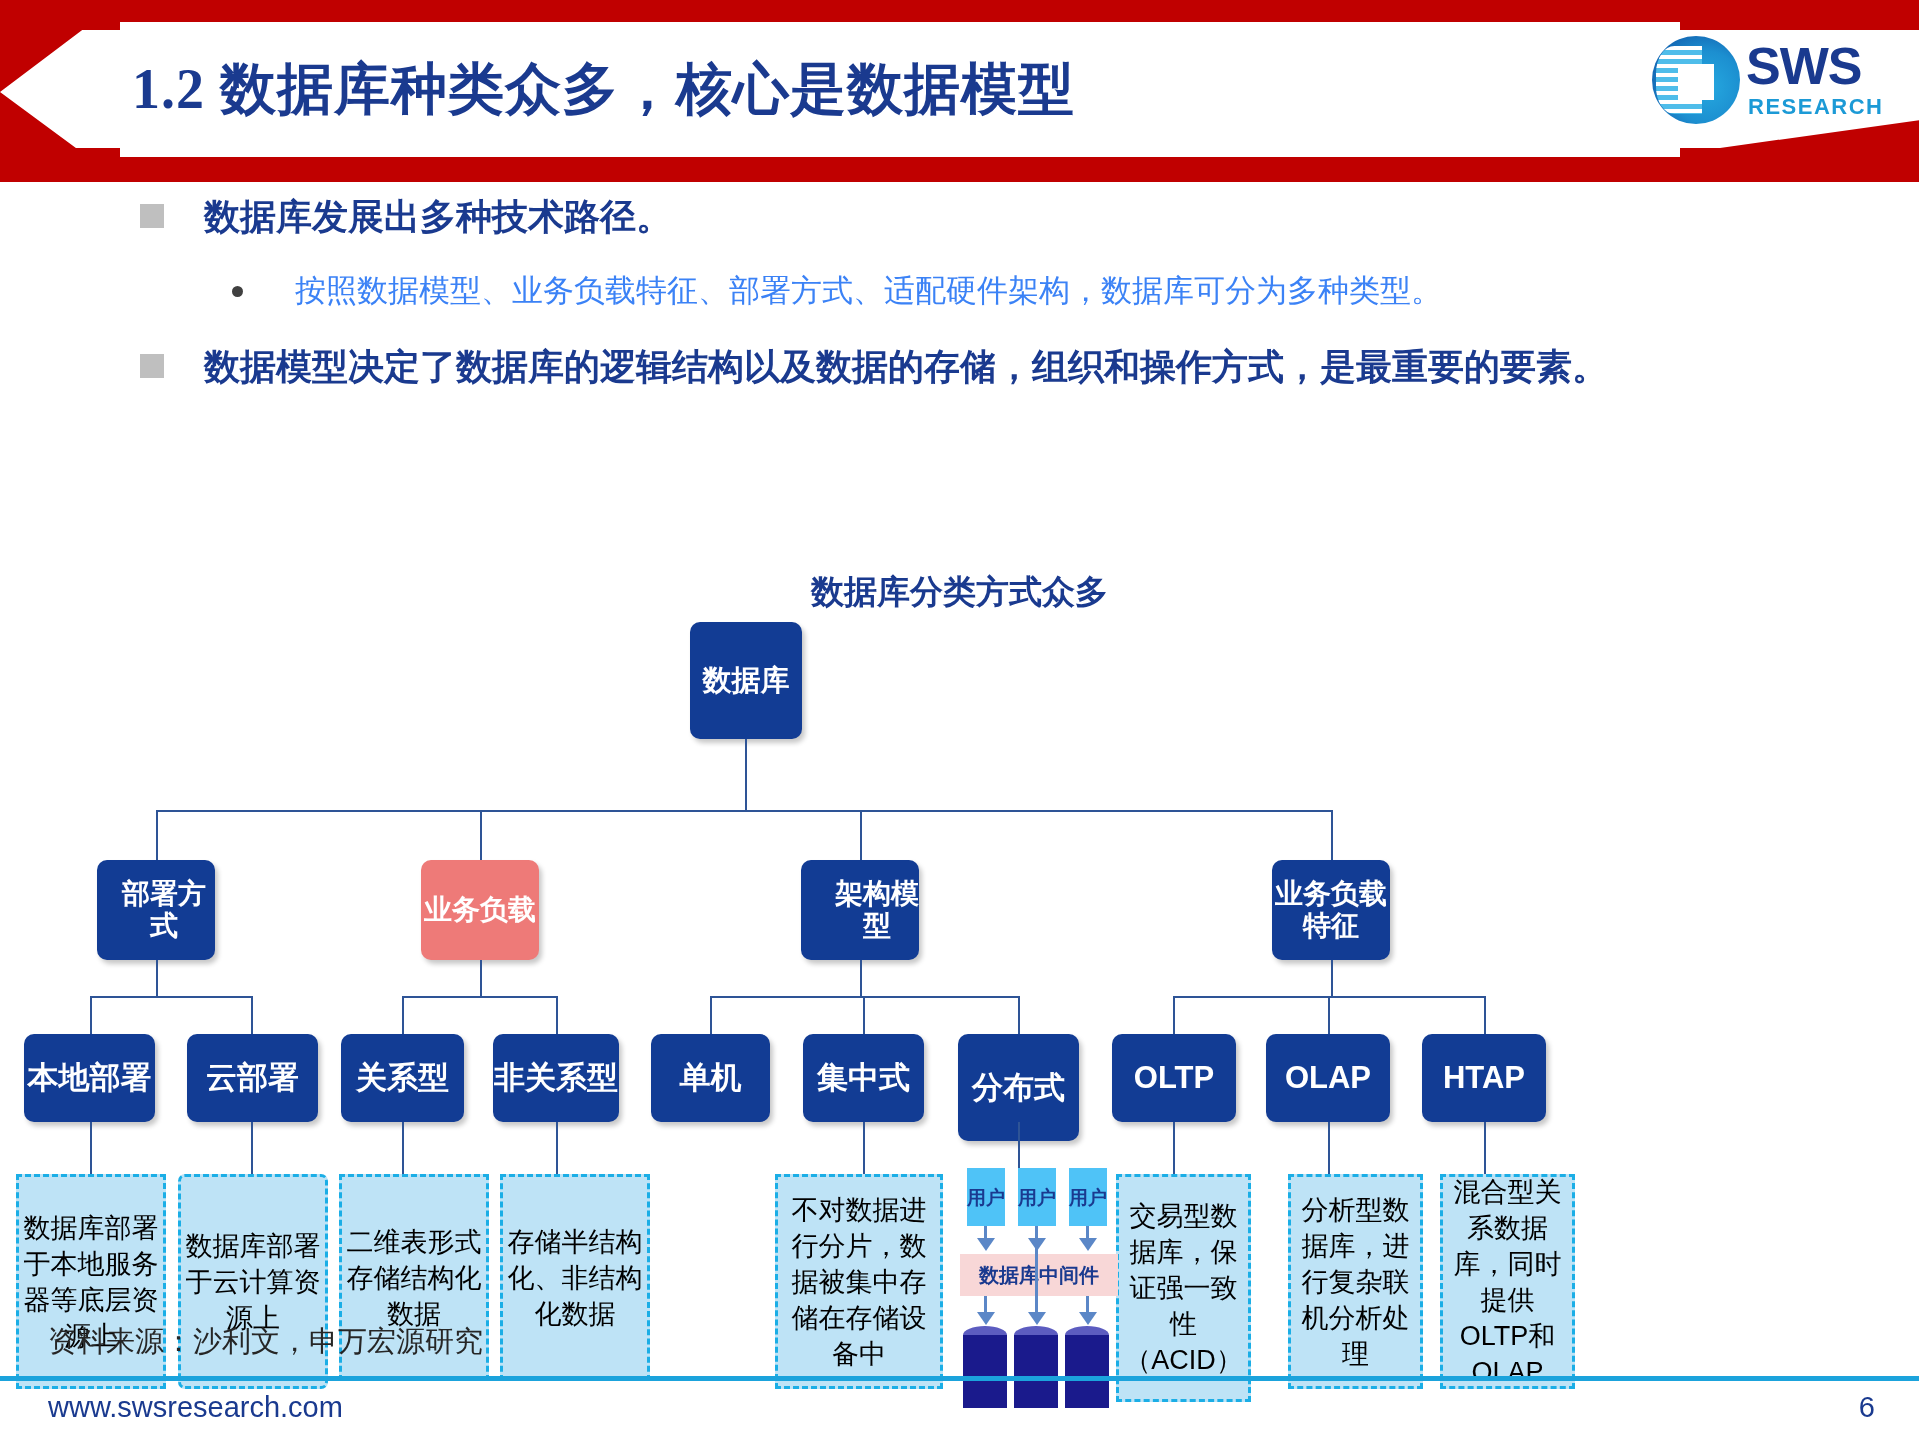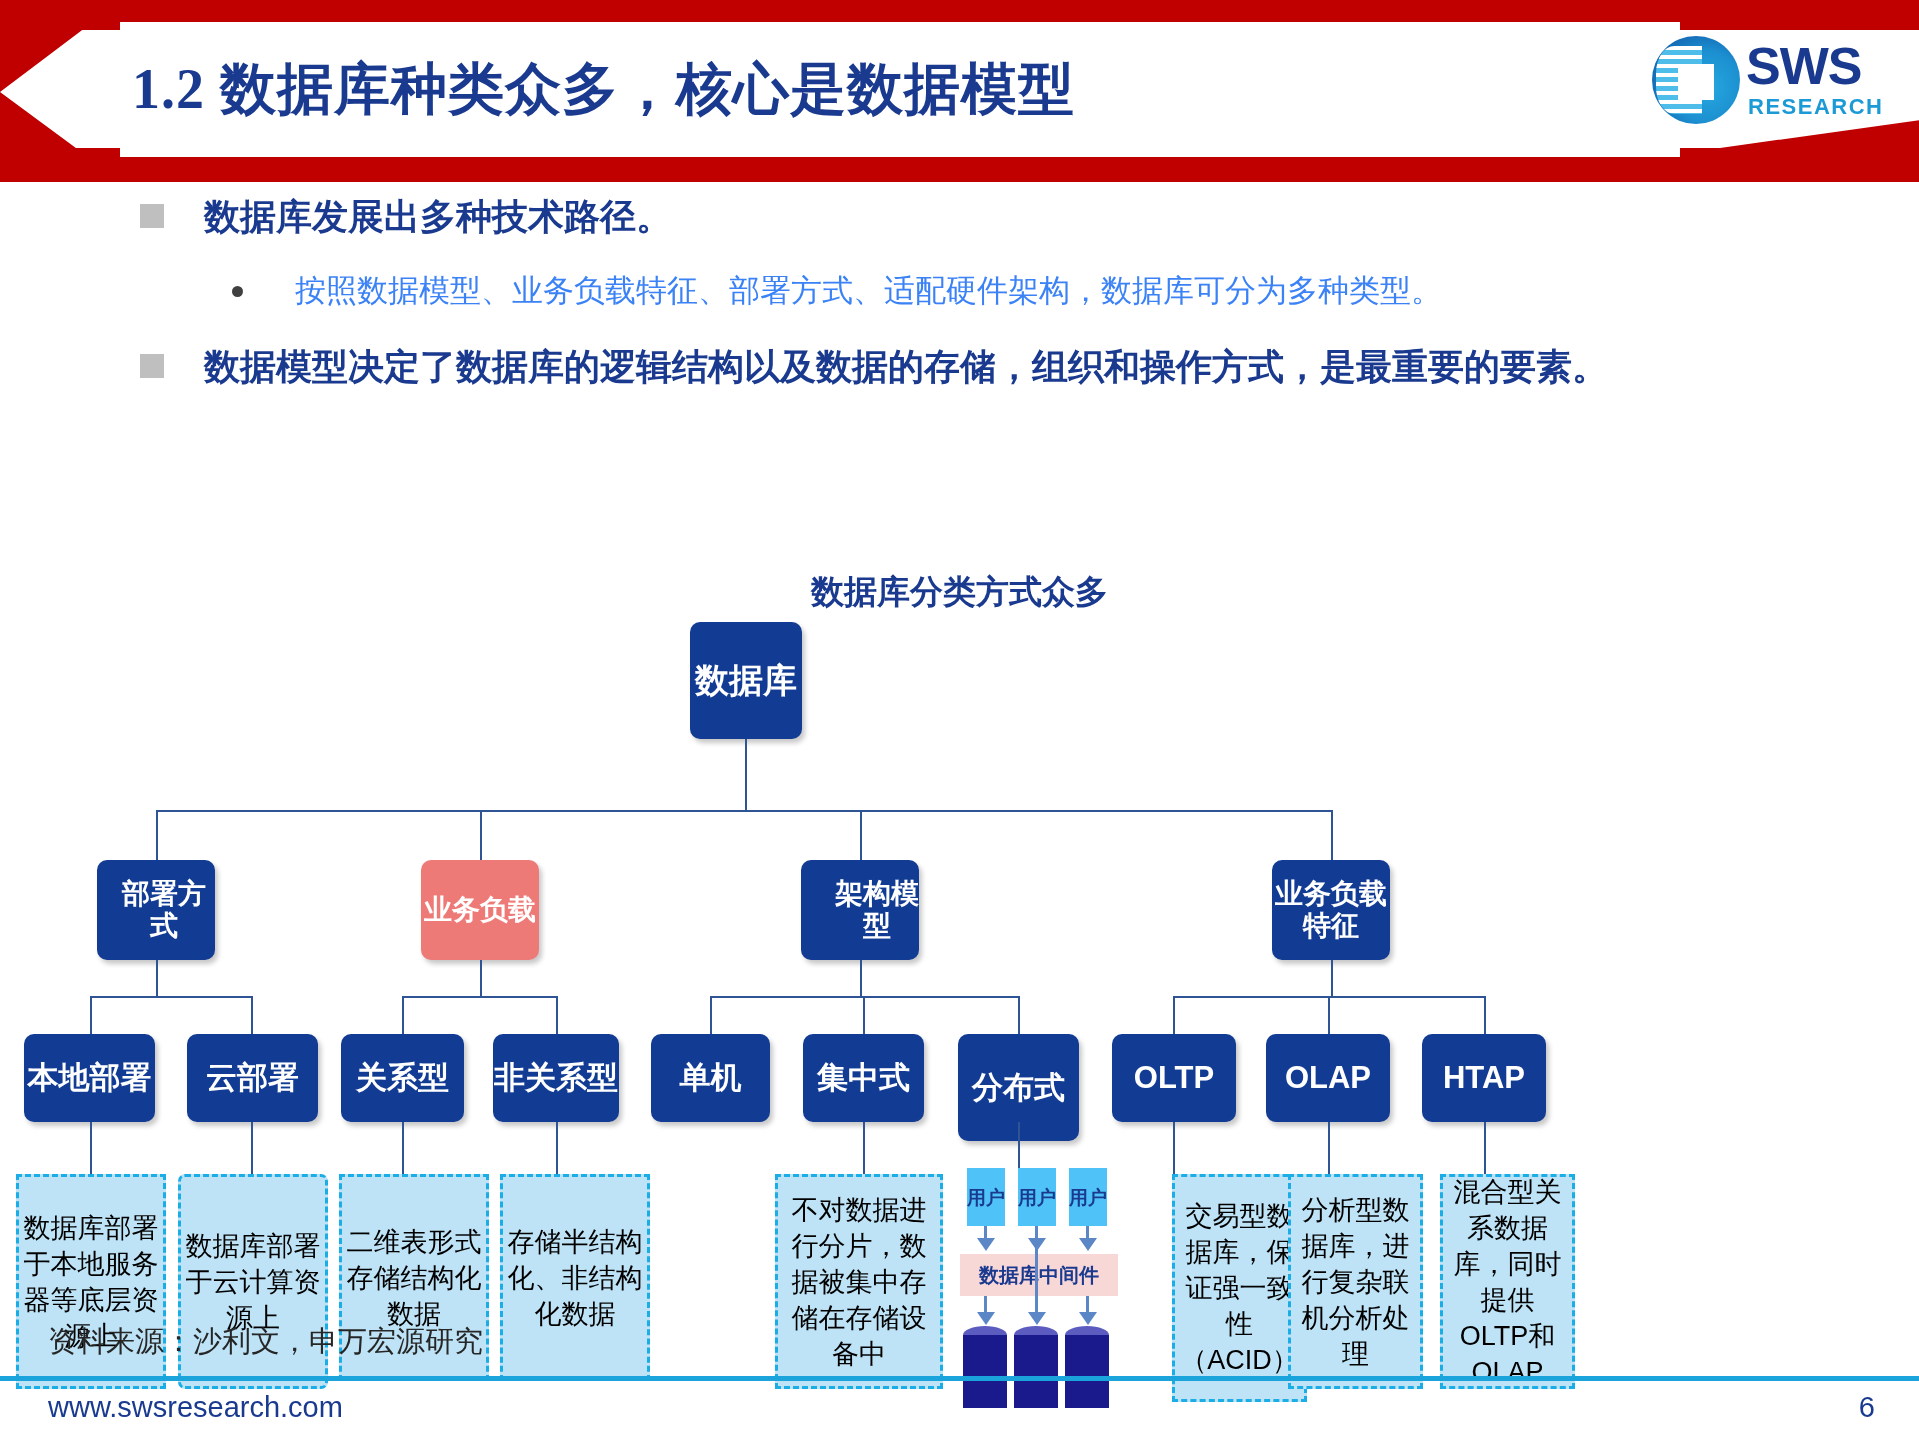--- a/index.html
+++ b/index.html
@@ -199,21 +199,21 @@
     </div>
     <div class="b3-row">
       <div class="b3-marker"></div>
       <div class="b3-text">数据模型决定了数据库的逻辑结构以及数据的存储，组织和操作方式，是最重要的要素。</div>
     </div>
   </div>
 
   <div class="diagram">
     <div class="diagram-title">数据库分类方式众多</div>
 
-    <div class="node navy" style="left:690px; top:52px; width:112px; height:117px; font-size:34px;">
+    <div class="node navy" style="left:690px; top:52px; width:112px; height:117px; font-size:29px;">
       <span>数据库</span>
     </div>
 
     <div class="conn v" style="left:745px; top:169px; height:72px;"></div>
 
     <div class="conn h" style="left:156px; top:240px; width:1176px;"></div>
 
     <div class="conn v" style="left:156px; top:240px; height:50px;"></div>
     <div class="conn v" style="left:480px; top:240px; height:50px;"></div>
     <div class="conn v" style="left:860px; top:240px; height:50px;"></div>
@@ -304,21 +304,21 @@
     </div>
     <div class="leaf" style="left:339px; top:604px; width:150px; height:207px;">
       <span>二维表形式存储结构化数据</span>
     </div>
     <div class="leaf" style="left:500px; top:604px; width:150px; height:207px;">
       <span>存储半结构化、非结构化数据</span>
     </div>
     <div class="leaf" style="left:775px; top:604px; width:168px; height:215px;">
       <span>不对数据进行分片，数据被集中存储在存储设备中</span>
     </div>
-    <div class="leaf" style="left:1172px; top:604px; width:135px; height:228px;text-align:center;">
+    <div class="leaf" style="left:1116px; top:604px; width:135px; height:228px;text-align:center;">
       <span>交易型数据库，保证强一致性（ACID）</span>
     </div>
     <div class="leaf" style="left:1288px; top:604px; width:135px; height:215px;">
       <span>分析型数据库，进行复杂联机分析处理</span>
     </div>
     <div class="leaf" style="left:1440px; top:604px; width:135px; height:215px;">
       <span>混合型关系数据库，同时提供OLTP和OLAP</span>
     </div>
 
     <div class="dist" style="left:960px; top:598px; width:160px; height:230px;">

